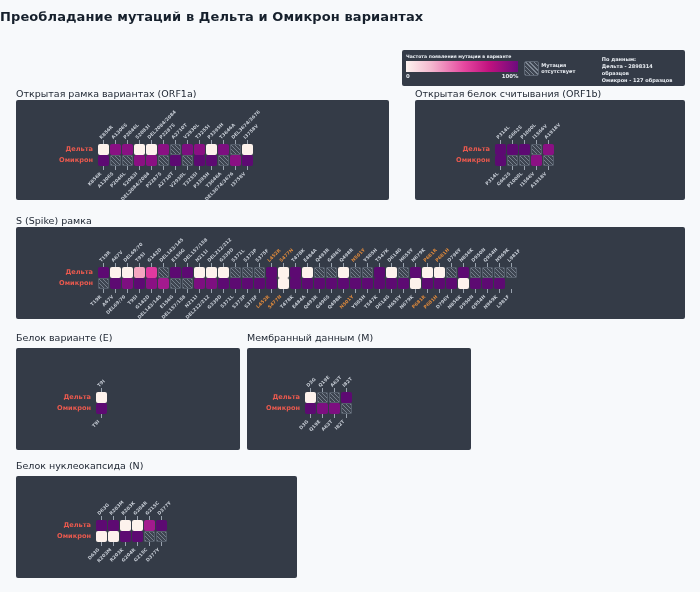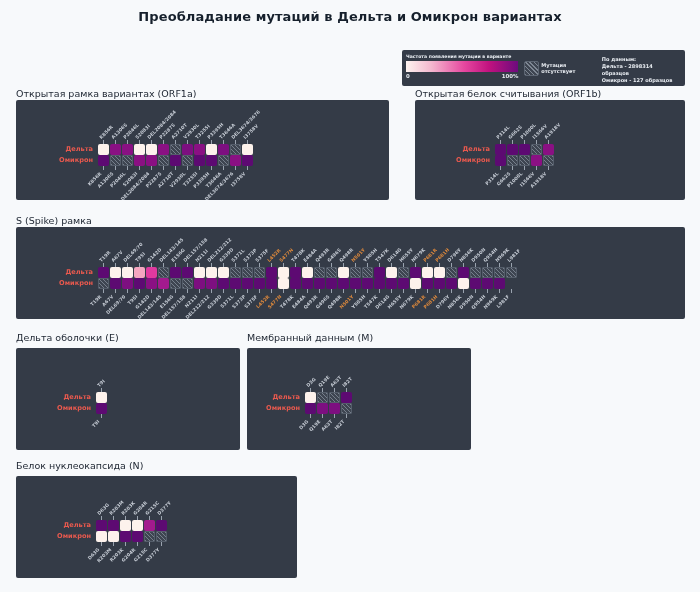--- a/index.html
+++ b/index.html
@@ -6,21 +6,20 @@
   body{
     width:700px;height:592px;
     background:#f7f9fb;
     font-family:"DejaVu Sans","Liberation Sans",sans-serif;
     color:#1c2430;
     overflow:hidden;
     position:relative;
   }
   
   #page-title{
-    text-align:center;
     font-size:13px;
     font-weight:bold;
     color:#16202c;
     padding-top:9px;
     letter-spacing:.1px;
   }
   
   #legend{
     position:absolute;
     left:402px;top:50px;
@@ -935,21 +934,21 @@
           </div>
           <div class="lab">
             <span>N969K</span>
           </div>
           <div class="lab">
             <span>L981F</span>
           </div>
         </div>
       </div>
     </div>
-    <div class="section-title" style="left: 16px; top: 332px;">Дельта оболочки (E)</div>
+    <div class="section-title" style="left: 16px; top: 332px;">Белок варианте (E)</div>
     <div class="panel" style="left: 16px; top: 348px; width: 224px; height: 102px;">
       <div class="grid-wrap" style="left: 80px; top: 40px;">
         <div class="labels top">
           <div class="lab">
             <span>T9I</span>
           </div>
         </div>
         <div class="ticks">
           <div class="tick">
             <i></i>

